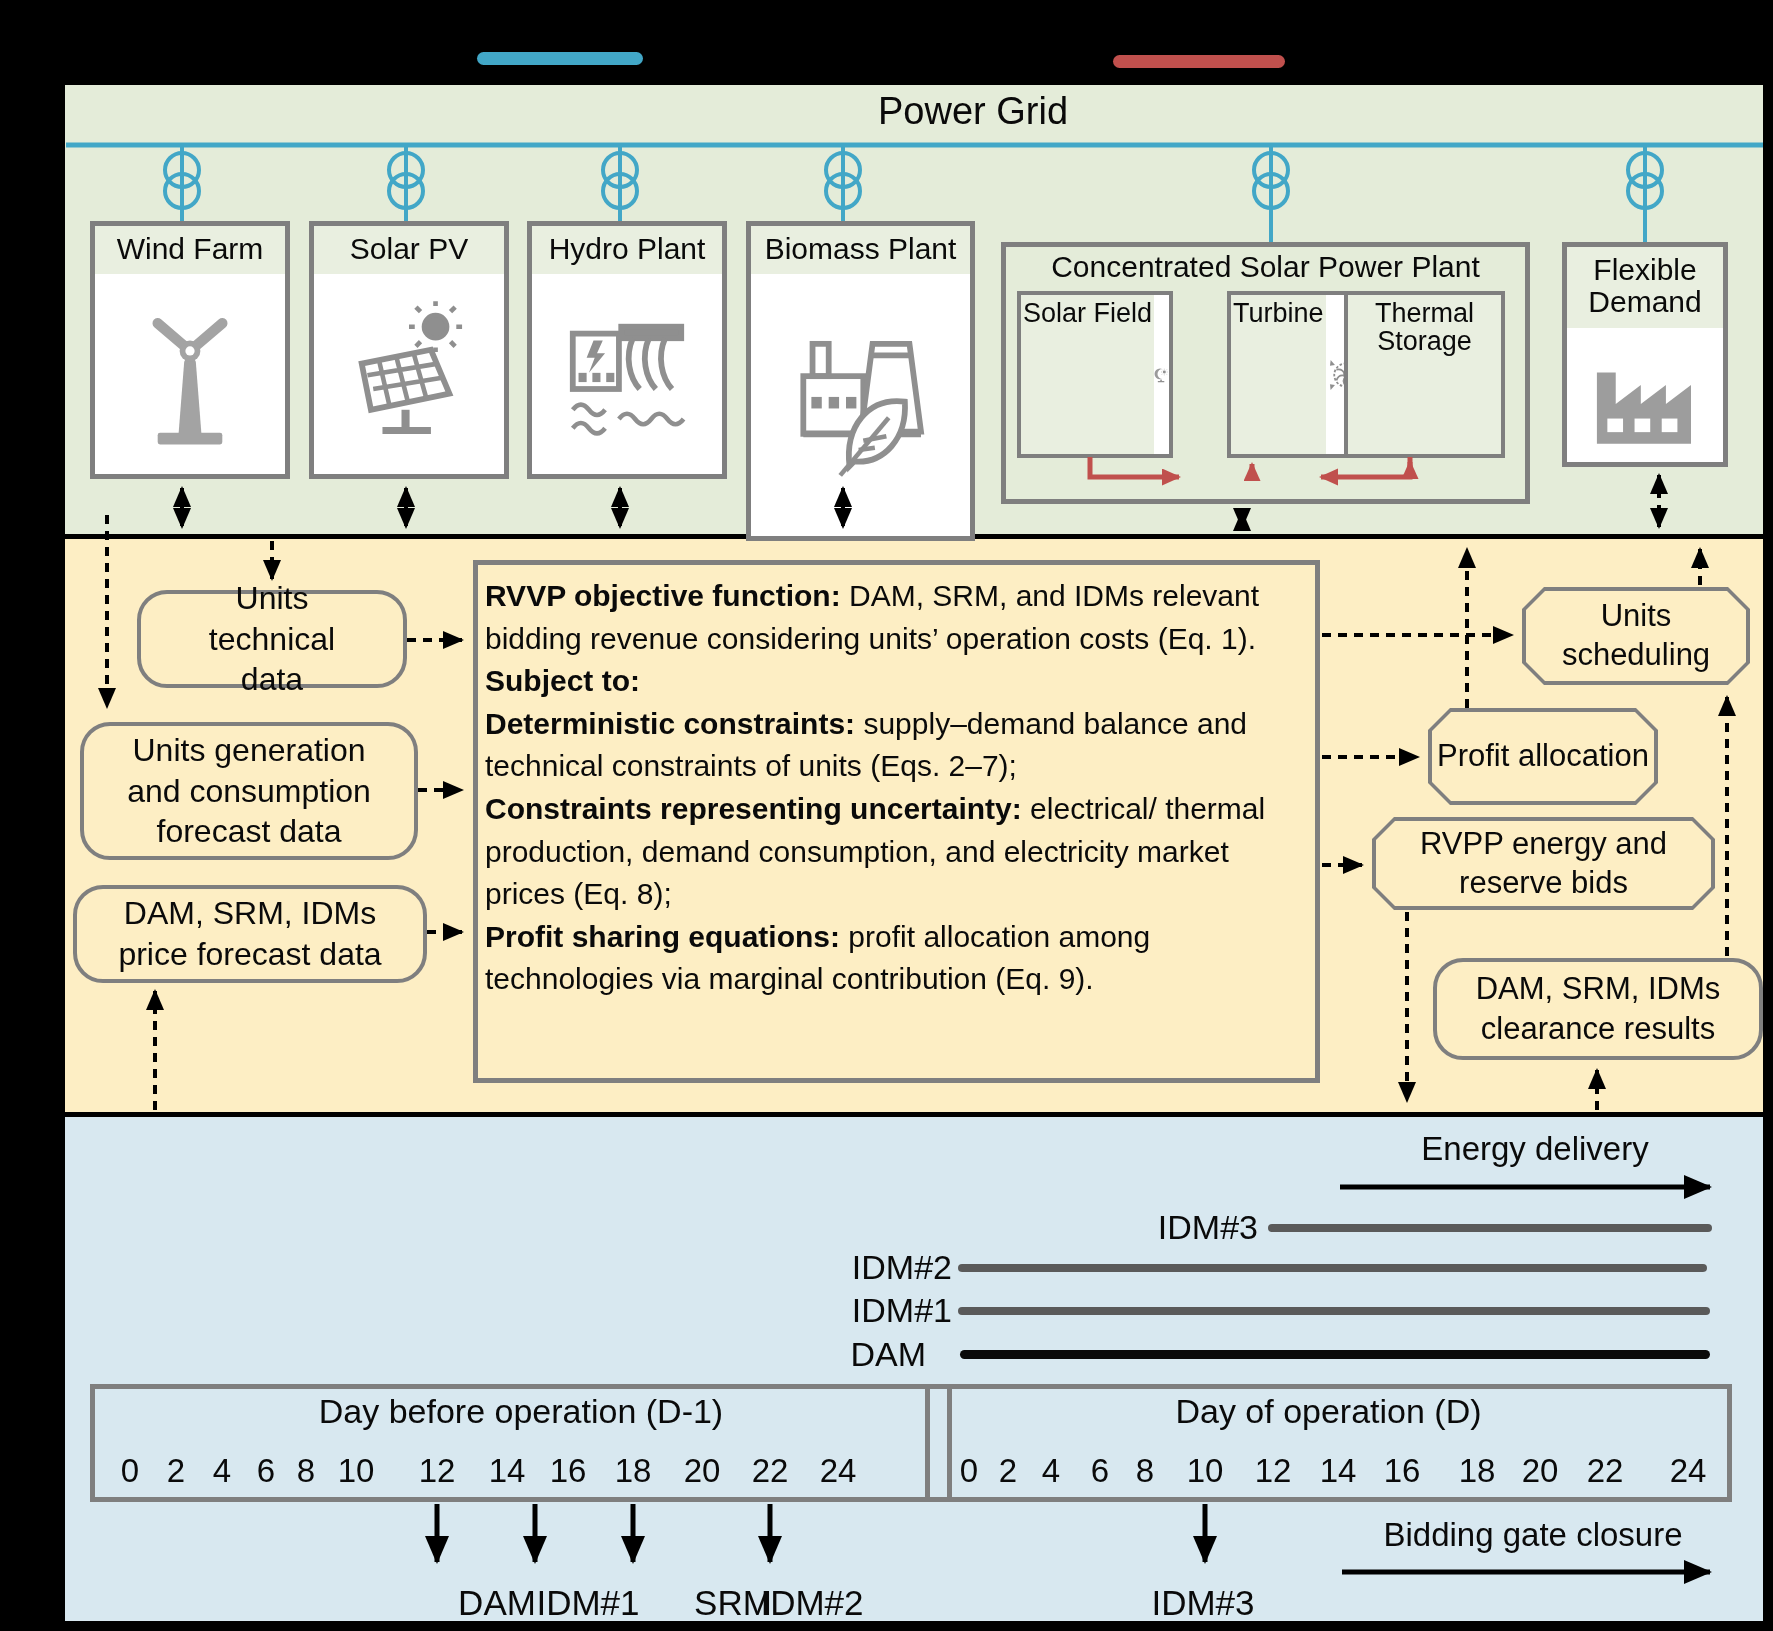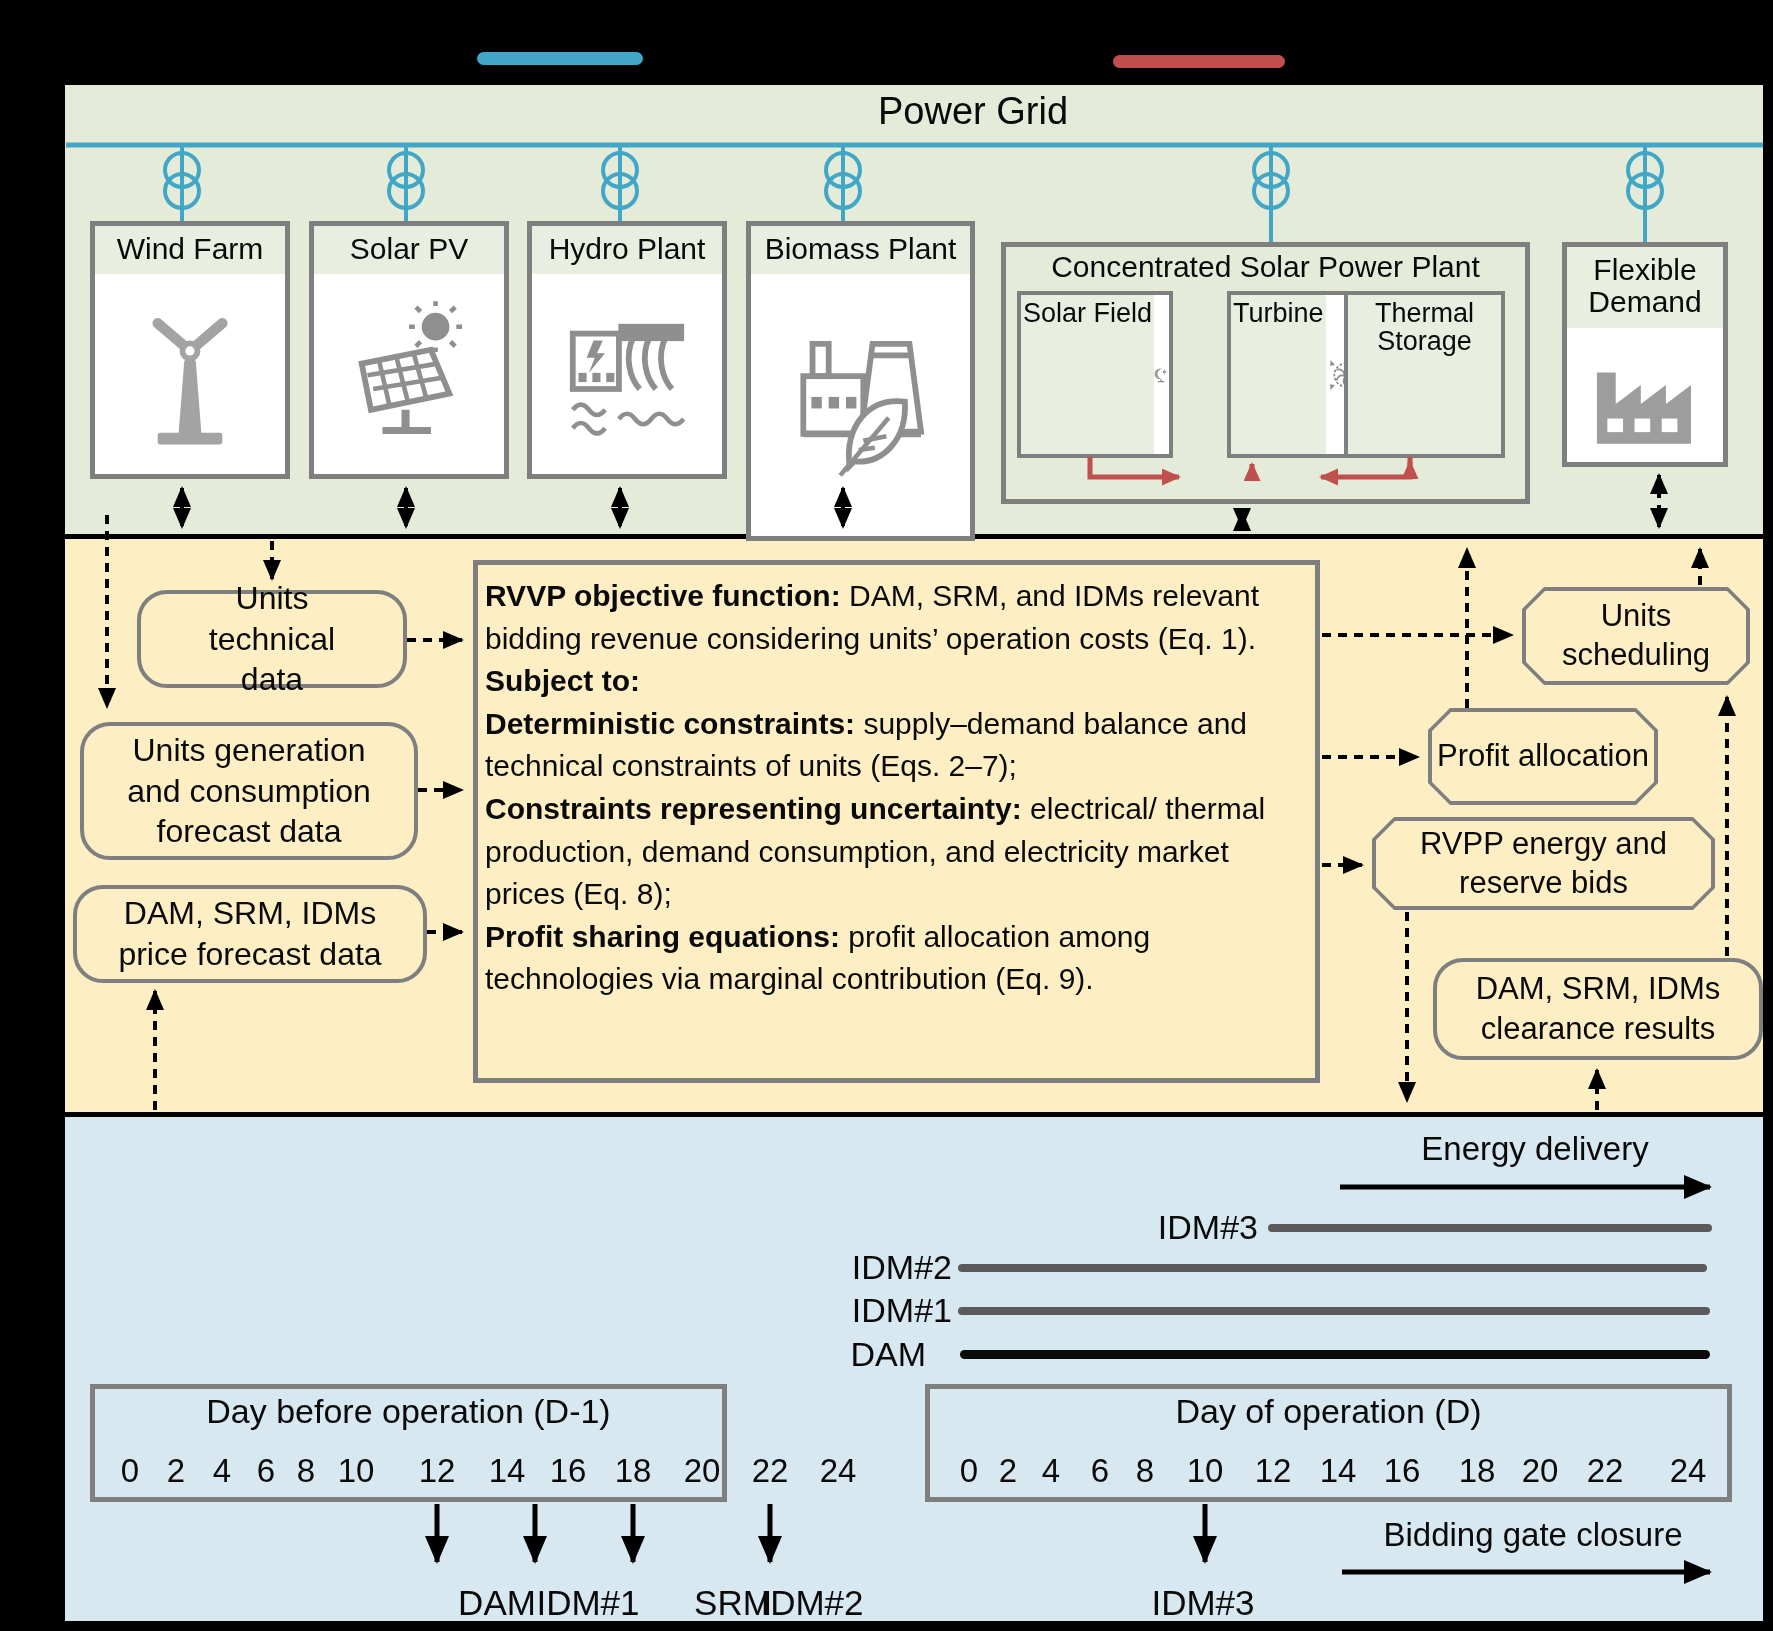--- a/index.html
+++ b/index.html
@@ -224,21 +224,21 @@
   <div class="tl-text" style="left:1535px;top:1130px;">Energy delivery</div>
   <div class="bar-label" style="left:1258px;top:1208px;">IDM#3</div>
   <div class="bar" style="left:1268px;top:1224px;width:444px;"></div>
   <div class="bar-label" style="left:952px;top:1248px;">IDM#2</div>
   <div class="bar" style="left:958px;top:1264px;width:749px;"></div>
   <div class="bar-label" style="left:952px;top:1291px;">IDM#1</div>
   <div class="bar" style="left:958px;top:1307px;width:752px;"></div>
   <div class="bar-label" style="left:926px;top:1335px;">DAM</div>
   <div class="bar" style="left:960px;top:1350px;width:750px;height:9px;background:#0a0a0a;"></div>
 
-  <div class="dayBox" style="left:90px;top:1384px;width:637px;height:118px;">
+  <div class="dayBox" style="left:90px;top:1384px;width:862px;height:118px;">
     <div class="day-title">Day before operation (D-1)</div>
   </div>
   <div class="dayBox" style="left:925px;top:1384px;width:807px;height:118px;">
     <div class="day-title">Day of operation (D)</div>
   </div>
 
   <span class="hr" style="left:130px;top:1452px;">0</span>
   <span class="hr" style="left:176px;top:1452px;">2</span>
   <span class="hr" style="left:222px;top:1452px;">4</span>
   <span class="hr" style="left:266px;top:1452px;">6</span>

